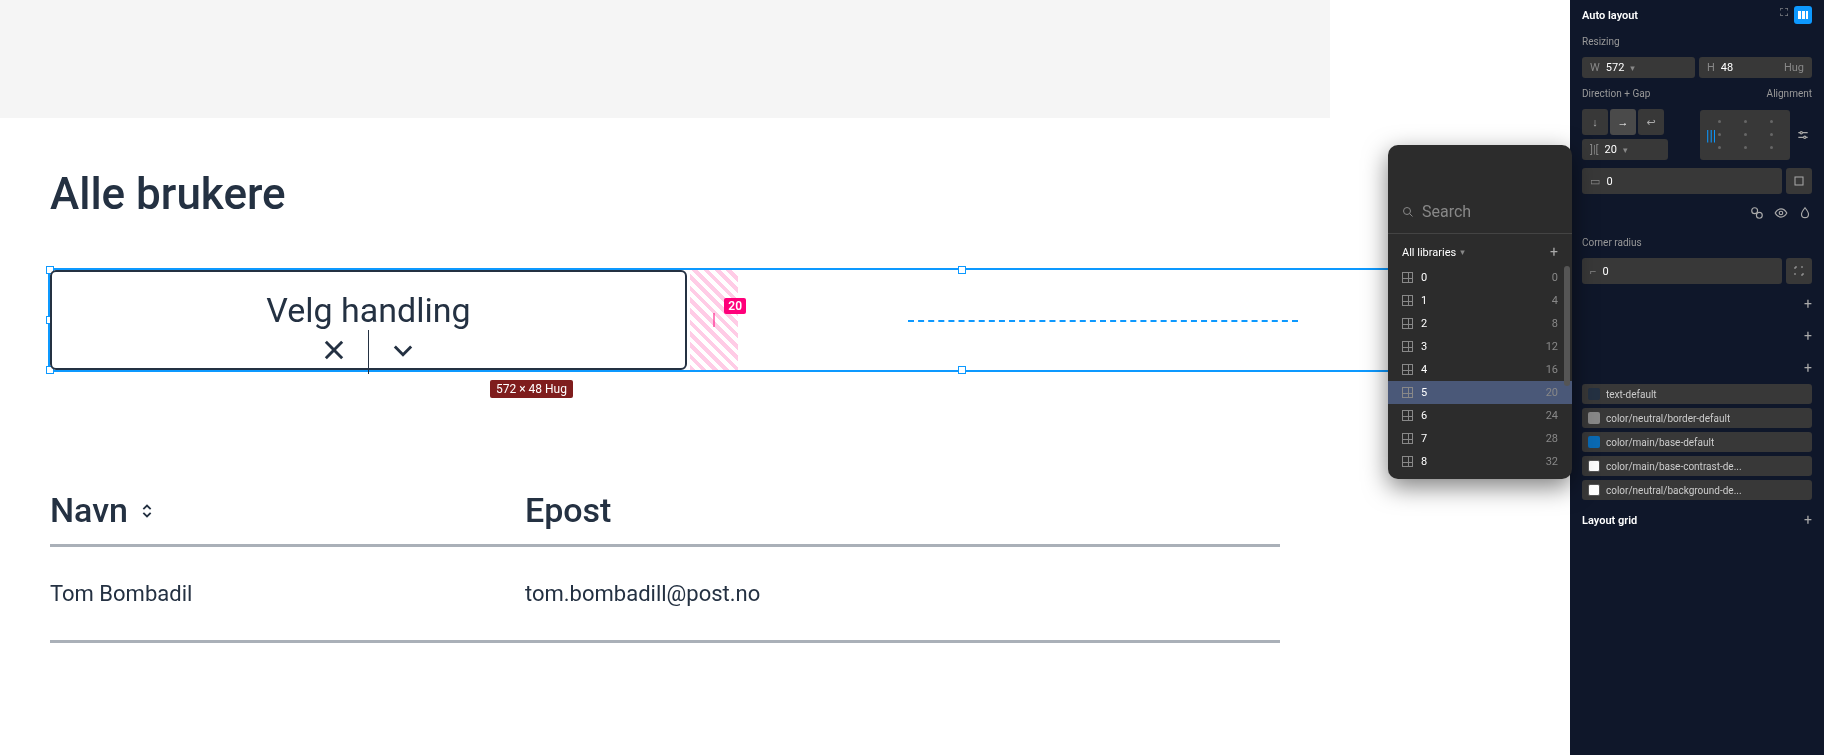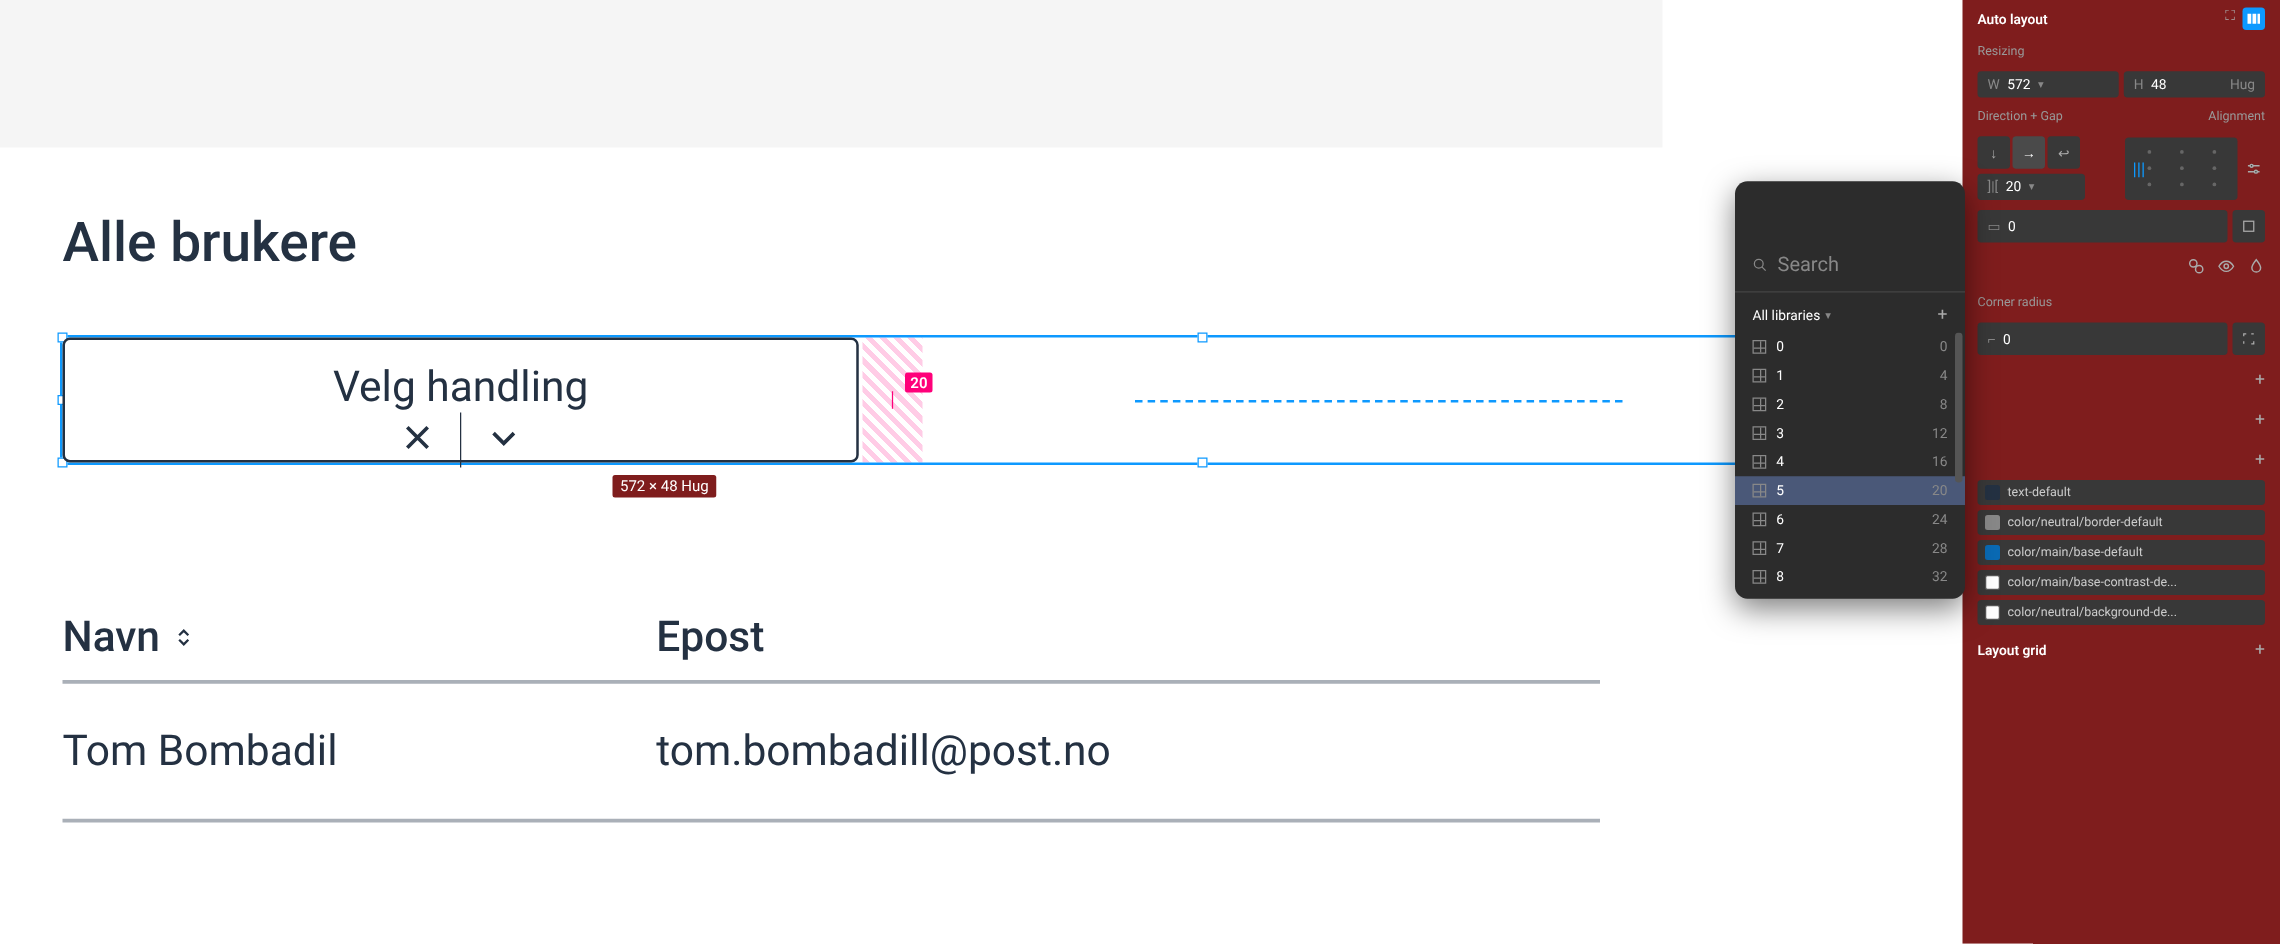--- a/index.html
+++ b/index.html
@@ -38,25 +38,25 @@
 
 .size-label { position: absolute; left: 440px; top: 110px; background: #7f1d1d; color: #fff; font-size: 12px; padding: 2px 6px; border-radius: 2px; }
 
 
 .table { margin-top: 120px; }
 .table-head { display: flex; border-bottom: 3px solid #aab0b8; padding-bottom: 14px; }
 .th { font-size: 34px; color: #243142; font-weight: 500; display: flex; align-items: center; gap: 8px; }
 .th-navn { width: 475px; }
 .sort-icon svg { width: 22px; height: 22px; }
 .table-row { display: flex; padding: 34px 0; border-bottom: 3px solid #aab0b8; }
-.td { font-size: 34px; color: #243142; }
+.td { font-size: 22px; color: #243142; }
 .td-navn { width: 475px; }
 
 
-.panel { position: absolute; right: 0; top: 0; width: 254px; height: 755px; background: #7f1d1d; color: #ccc; font-size: 11px; }
+.panel { position: absolute; right: 0; top: 0; width: 254px; height: 755px; background: #0f172a; color: #ccc; font-size: 11px; }
 .panel-row { display: flex; align-items: center; justify-content: space-between; padding: 6px 12px; }
 .panel-section-title { font-weight: 600; color: #fff; }
 .panel-label { color: #999; font-size: 10px; }
 .panel-icons { display: flex; gap: 6px; }
 .panel-tb { background: #0d99ff; width: 18px; height: 18px; border-radius: 3px; display: flex; align-items: center; justify-content: center; }
 .input-group { display: flex; gap: 4px; padding: 4px 12px; }
 .field { background: #383838; border-radius: 3px; padding: 4px 8px; display: flex; align-items: center; gap: 6px; font-size: 11px; }
 .field-w { flex: 1; }
 .field-label { color: #888; }
 .field-val { color: #fff; }

